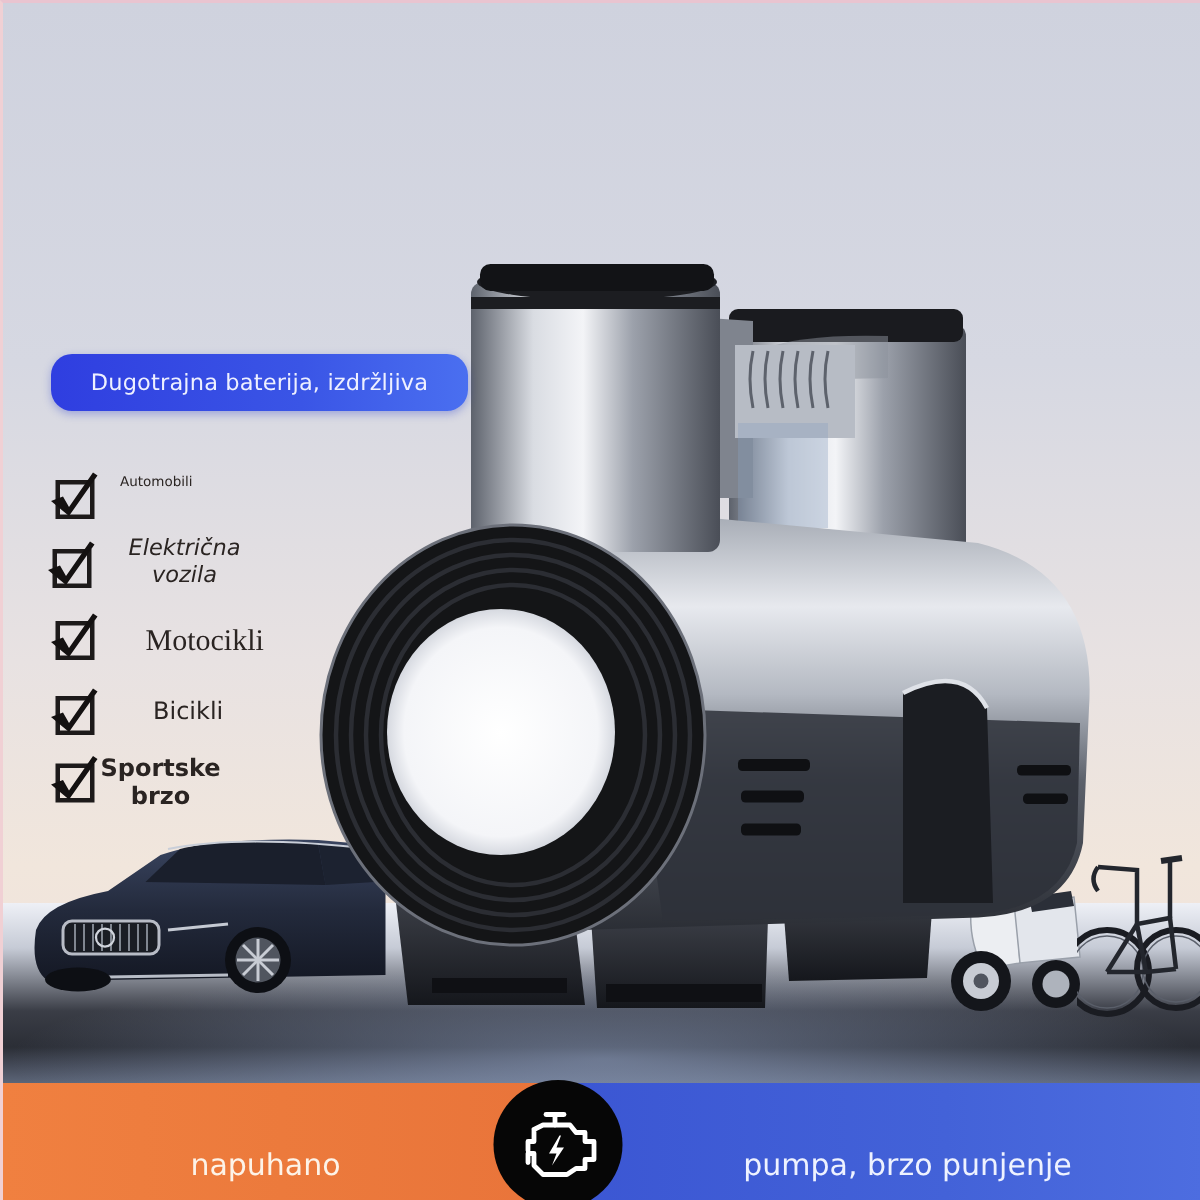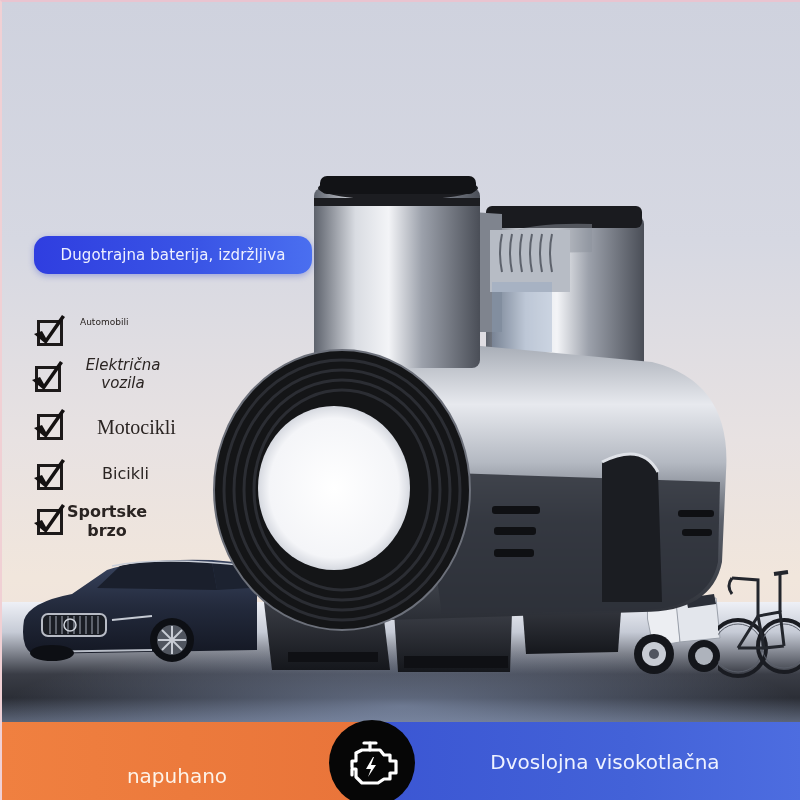--- a/index.html
+++ b/index.html
@@ -277,21 +277,22 @@
 
   <div class="band">
     <div class="band-left">
       <div>
         <br>
         <span>napuhano</span>
       </div>
     </div>
     <div class="band-right">
       <div>
-        <span>Dvoslojna visokotlačna</span><br>
+        <br>
+        <span>pumpa, brzo punjenje</span>
       </div>
     </div>
   </div>
 
   <div class="engine-badge">
     <svg width="56" height="48" viewBox="0 0 56 48">
       <g fill="none" stroke="#ffffff" stroke-width="3.2" stroke-linejoin="round" stroke-linecap="round">
         <line x1="20" y1="4" x2="32" y2="4"></line>
         <line x1="26" y1="4" x2="26" y2="11"></line>
         <path d="M12 14 L18 11 L36 11 L40 16 L46 16 L46 22 L52 22 L52 34 L46 34 L46 40 L40 40 L34 44 L18 44 L12 38 L12 30 L8 30 L8 36 M8 22 L8 28 M12 14 L12 22 L8 22"></path>

